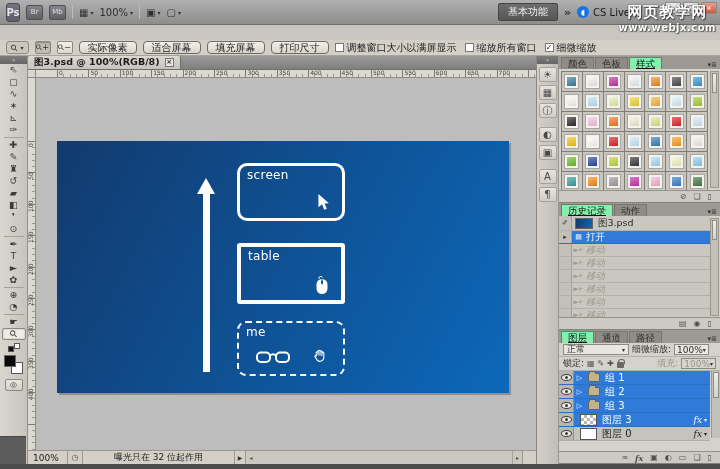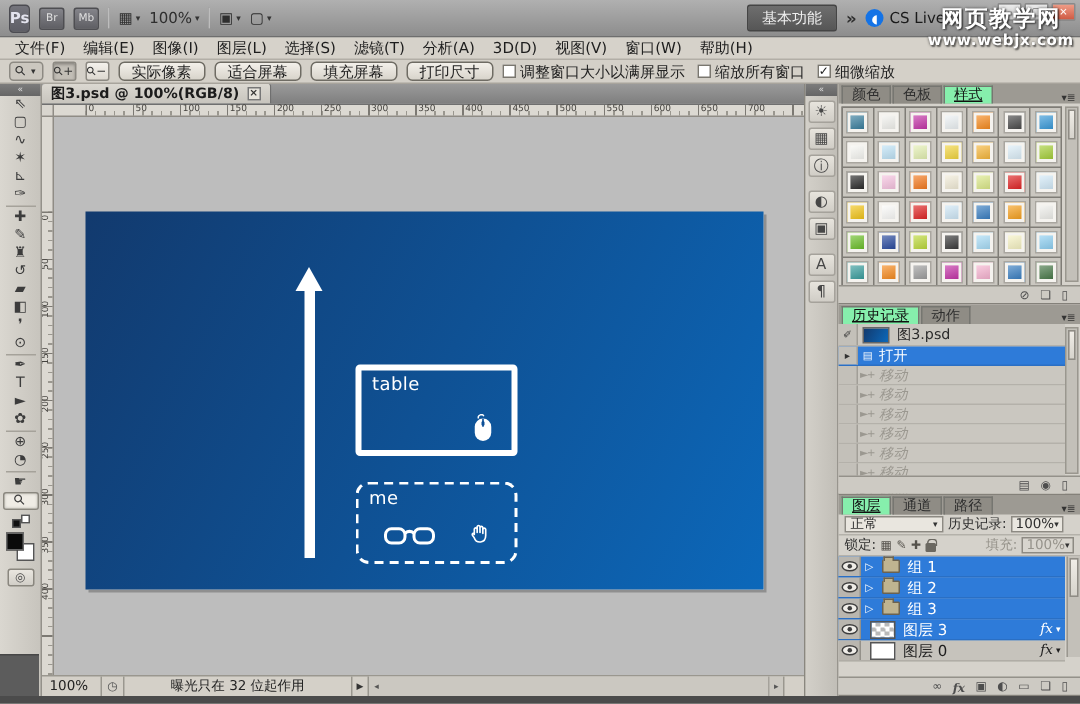--- a/index.html
+++ b/index.html
@@ -241,33 +241,20 @@
   <div class="winbtns">
     <span class="wb">–</span>
     <span class="wb">▢</span>
     <span class="wb close">×</span>
   </div>
   <div class="watermark">
     <div class="wm1">网页教学网</div>
     <div class="wm2">www.webjx.com</div>
   </div>
 
-  <div class="menubar" id="menu-items">
-      <span class="menu-item">文件(F)</span>
-      <span class="menu-item">编辑(E)</span>
-      <span class="menu-item">图像(I)</span>
-      <span class="menu-item">图层(L)</span>
-      <span class="menu-item">选择(S)</span>
-      <span class="menu-item">滤镜(T)</span>
-      <span class="menu-item">分析(A)</span>
-      <span class="menu-item">3D(D)</span>
-      <span class="menu-item">视图(V)</span>
-      <span class="menu-item">窗口(W)</span>
-      <span class="menu-item">帮助(H)</span>
-    </div>
 
   <div class="optionsbar">
     <div class="tool-pill">
       <span class="rot45">⚲</span>
       <span class="dd">▾</span>
     </div>
     <div class="zbtn pressed"><span class="rot45">⚲</span>+</div>
     <div class="zbtn"><span class="rot45">⚲</span>−</div>
     <div id="opt-buttons" style="display:flex;gap:6px;align-items:center">
         <span class="obtn">实际像素</span>
@@ -415,20 +402,26 @@
             <span class="vlab" style="top: 189.6px;">200</span>
             <span class="vlab" style="top: 221px;">250</span>
             <span class="vlab" style="top: 252.4px;">300</span>
             <span class="vlab" style="top: 283.8px;">350</span>
             <span class="vlab" style="top: 315.2px;">400</span>
           </div>
         <div class="canvas-img" id="canvas-img" style="background: linear-gradient(118deg, rgb(18, 58, 110) 0%, rgb(12, 104, 186) 100%);">
           <div class="arrow-shaft"></div>
           <div class="arrow-head"></div>
 
+          <div class="cnv-box box-screen">
+            <span class="cnv-label">screen</span>
+            <svg class="svg-br" style="right:10px;bottom:7px" width="15" height="17" viewBox="0 0 12 14">
+              <path d="M1,0 L1,11 L4,8.5 L5.8,13 L7.9,12.1 L6.1,7.8 L9.6,7.6 Z" fill="#ffffff"></path>
+            </svg>
+          </div>
 
           <div class="cnv-box box-me">
             <span class="cnv-label">me</span>
             <svg class="svg-br" style="left:16px;bottom:9px" width="36" height="17" viewBox="0 0 36 17">
               <rect x="2" y="4.5" width="13" height="9.5" rx="4" stroke="#ffffff" stroke-width="2" fill="none"></rect>
               <rect x="21" y="4.5" width="13" height="9.5" rx="4" stroke="#ffffff" stroke-width="2" fill="none"></rect>
               <path d="M15,7.5 Q18,5 21,7.5" stroke="#ffffff" stroke-width="2" fill="none"></path>
             </svg>
             <svg class="svg-br" style="right:16px;bottom:11px" width="14" height="15" viewBox="0 0 14 15">
               <path d="M3.2,8.2 V4.6 a1,1 0 0 1 1.9,0 V7 M5.1,7 V3 a1,1 0 0 1 1.9,0 V7 M7,7 V3.6 a1,1 0 0 1 1.9,0 V7.6 M8.9,7.6 V4.8 a1,1 0 0 1 1.9,0 V9 q0,3.8-3.4,4.3 Q4.2,13.6 3.2,10.6 L2.1,9 q-0.7-1.1 0.4-1.5 l0.7,0.7" stroke="#ffffff" stroke-width="1.1" fill="none" stroke-linecap="round" stroke-linejoin="round"></path>
@@ -692,21 +685,21 @@
               <span class="ptab active">图层</span>
               <span class="ptab">通道</span>
               <span class="ptab">路径</span>
               <span class="pmenu">▾≣</span>
             </div>
           <div class="lctl">
             <div class="lsel">
               <span>正常</span>
               <span class="dd">▾</span>
             </div>
-            <span>历史记录:</span>
+            <span>细微缩放:</span>
             <div class="lval">
               <span>100%</span>
               <span class="dd">▾</span>
             </div>
           </div>
           <div class="lctl">
             <span>锁定:</span>
             <span class="lockico">▦</span>
             <span class="lockico">✎</span>
             <span class="lockico">✚</span>

